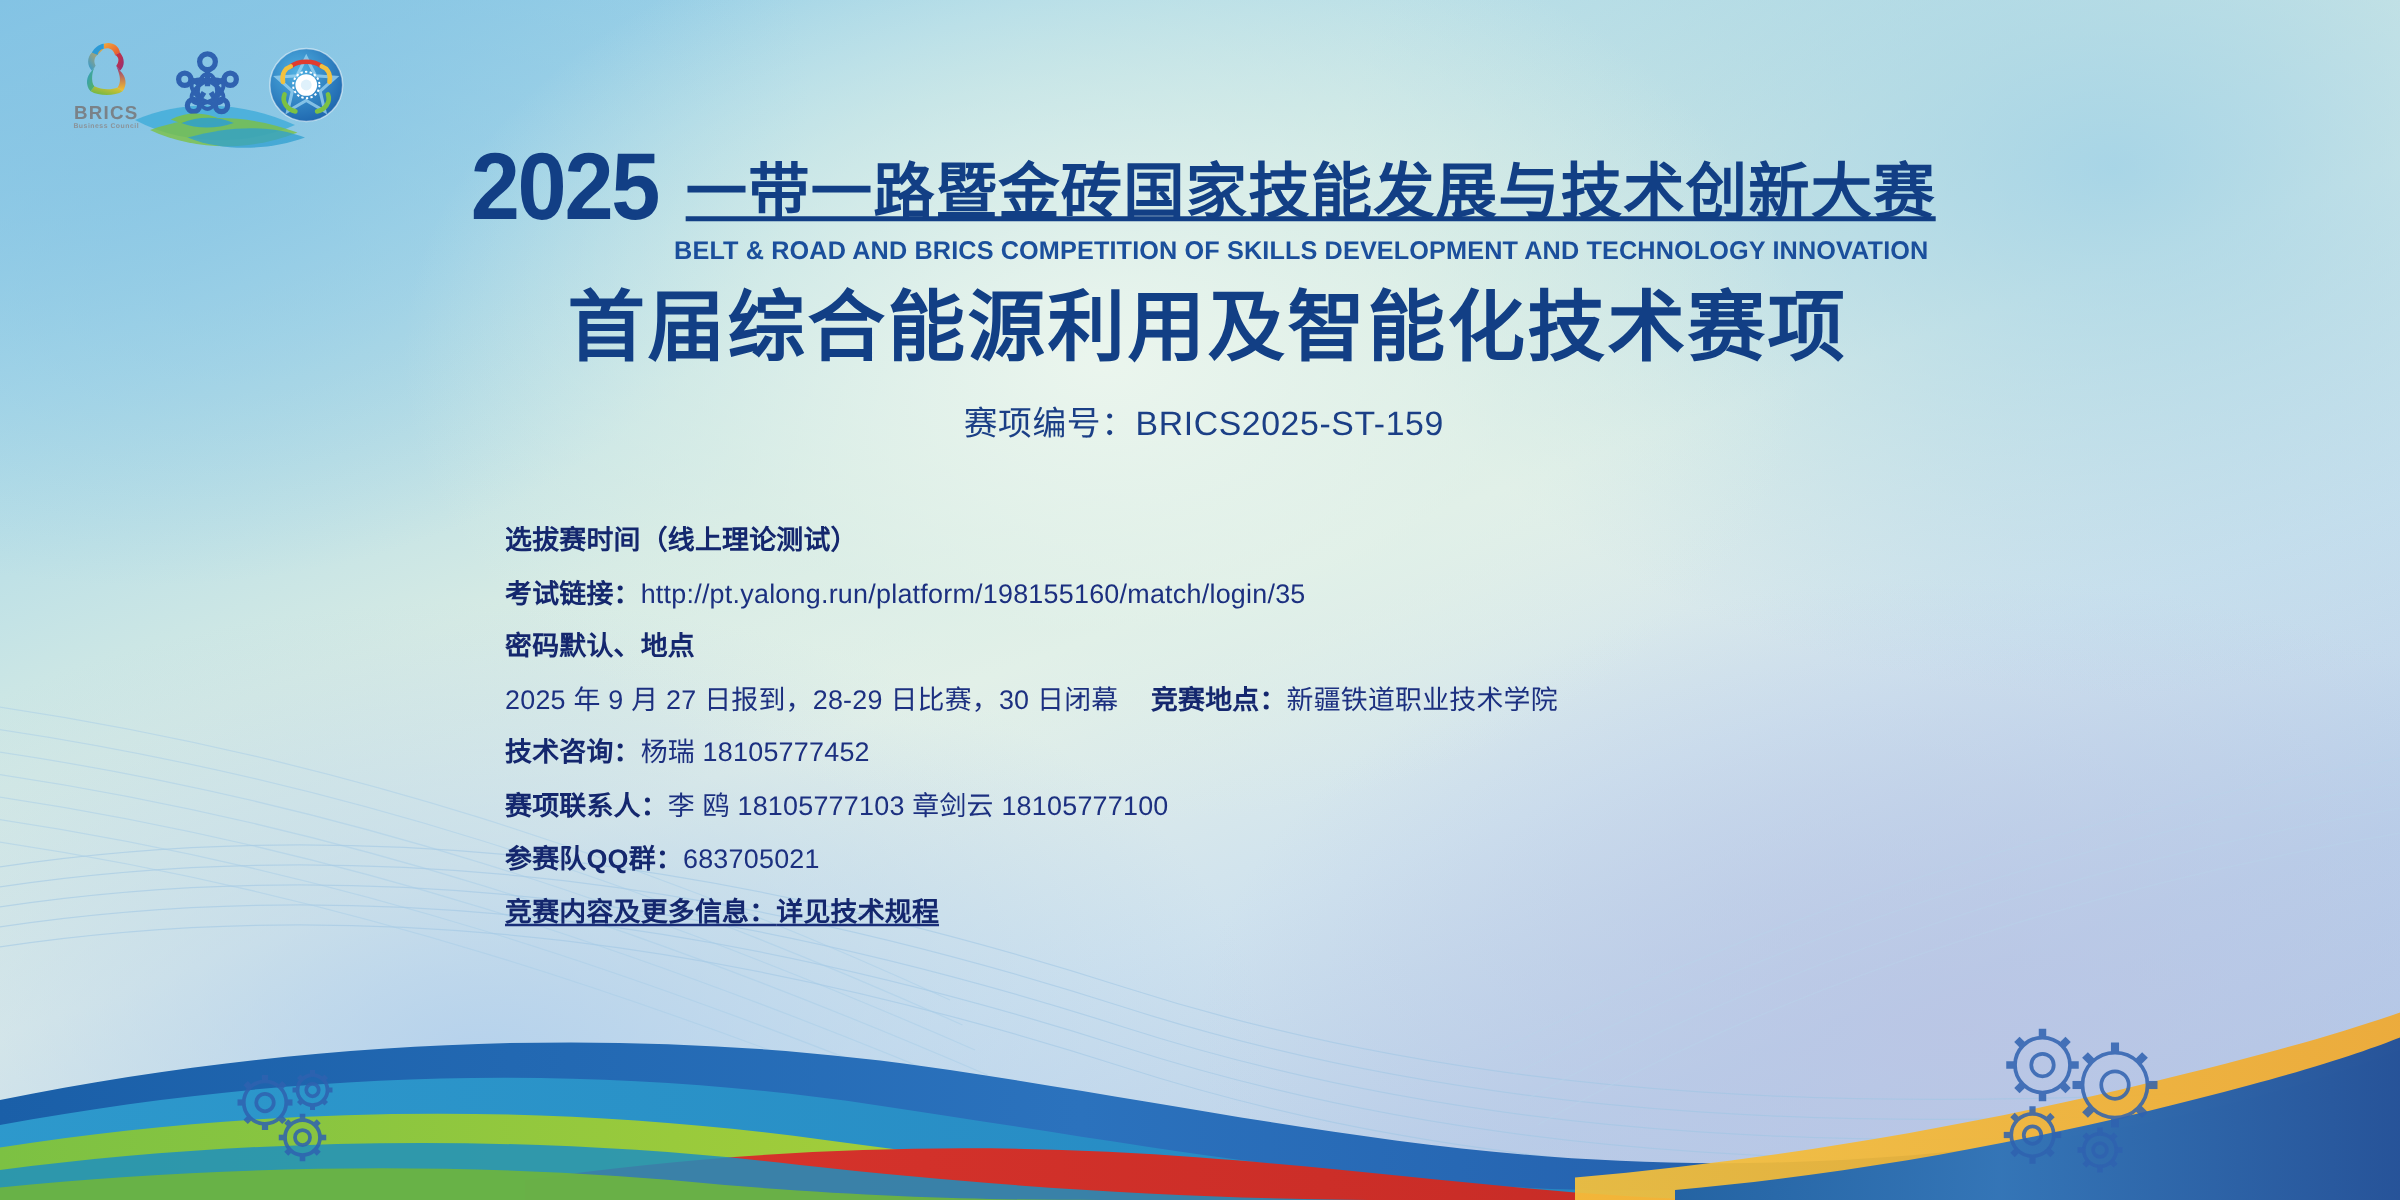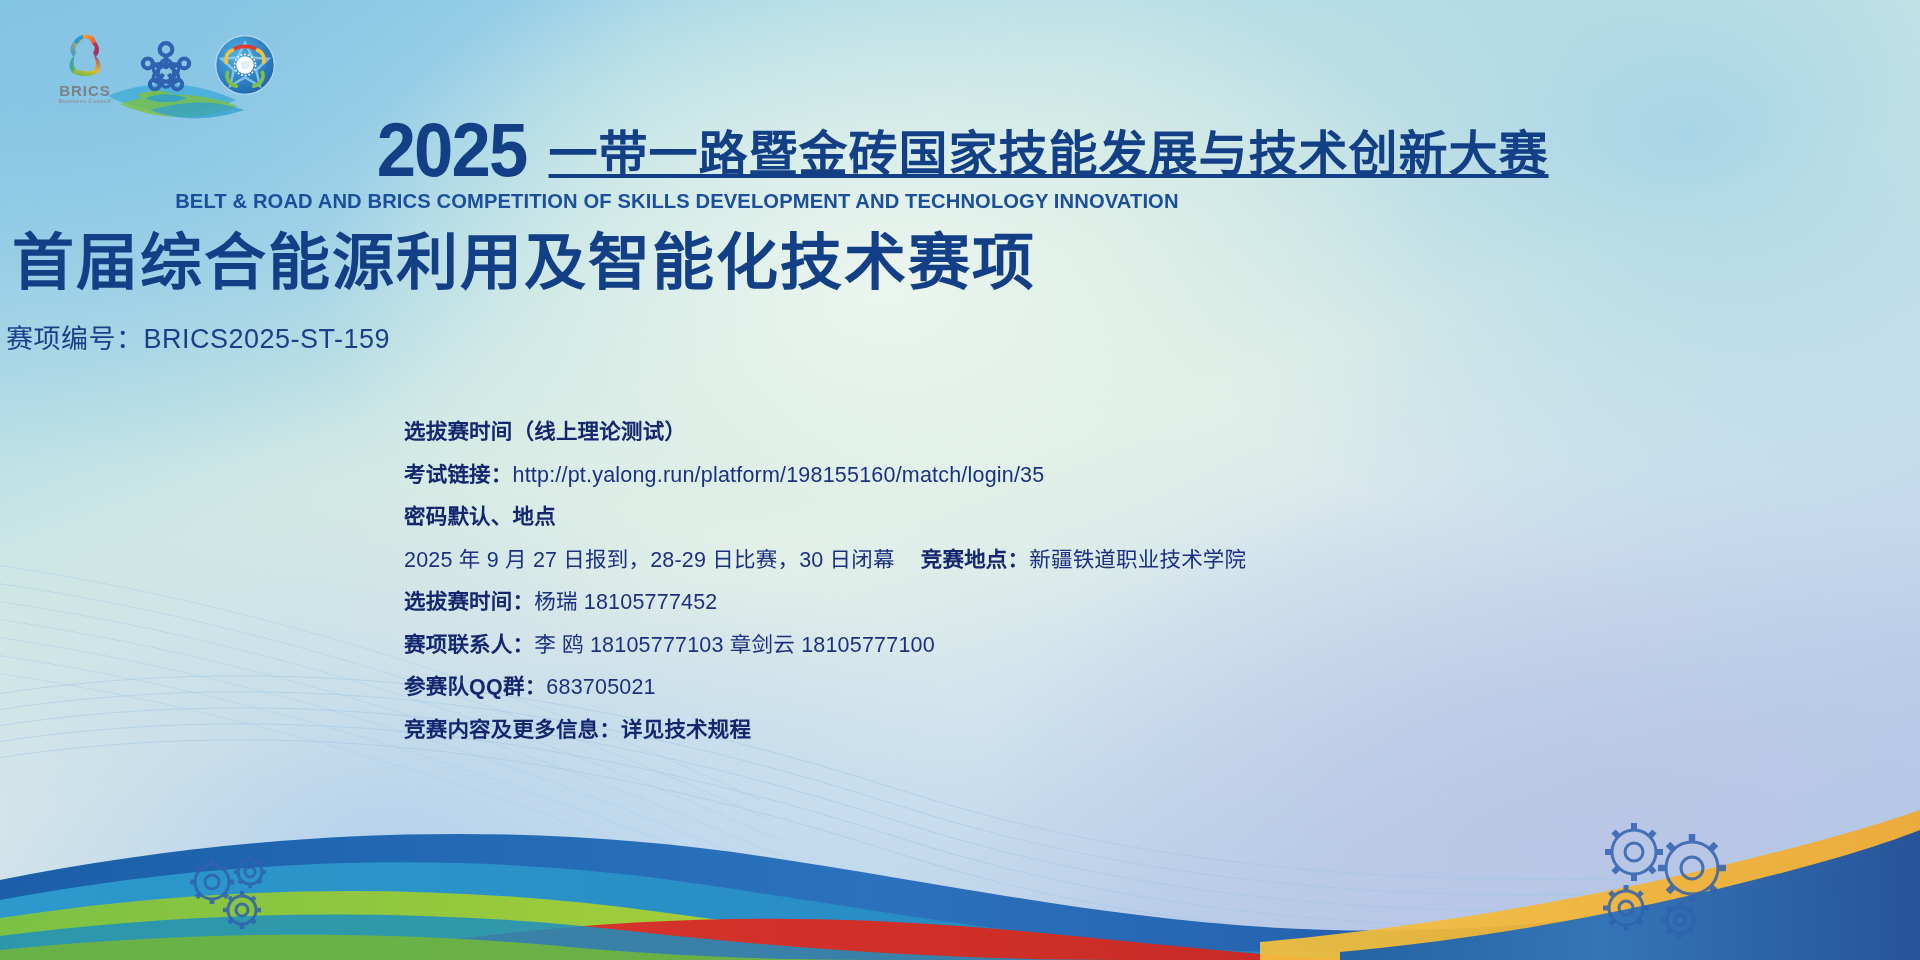--- a/index.html
+++ b/index.html
@@ -33,21 +33,21 @@
     width: 1920px; height: 960px;
     pointer-events: none;
   }
 
   
   .logo-row {
     position: absolute;
     left: 52px;
     top: 34px;
     display: flex;
-    align-items: flex-start;
+    align-items: center;
     gap: 12px;
     z-index: 6;
   }
   .logo-brics { width: 66px; }
   .logo-brics .star-wrap {
     width: 52px; height: 46px;
     margin: 0 auto 3px auto;
     position: relative;
   }
   .logo-brics .brics-text {
@@ -69,21 +69,21 @@
   }
   .logo-mid { width: 72px; height: 70px; }
   .logo-right { width: 62px; height: 62px; margin-bottom: 2px;}
 
   
   .head-block {
     position: absolute;
     left: 0; right: 0;
     top: 118px;
     z-index: 5;
-    text-align: left;
+    text-align: center;
   }
   .title-row1 {
     display: flex;
     align-items: flex-end;
     justify-content: center;
     gap: 16px;
     line-height: 1;
   }
   .year-2025 {
     font-family: "Liberation Sans", sans-serif;
@@ -139,21 +139,21 @@
     z-index: 5;
     color: #1a2f7a;
   }
   .info-line {
     font-size: 21.5px;
     line-height: 1;
     margin-bottom: 21px;
     white-space: nowrap;
     letter-spacing: .2px;
   }
-  .info-line:last-child { margin-bottom: 16px; }
+  .info-line:last-child { margin-bottom: 16px; text-decoration: underline; }
   .lbl {
     font-weight: bold;
     color: #14276e;
   }
   .val {
     font-weight: normal;
     color: #1c3080;
   }
   .val-url { font-weight: normal; color: #1c3080; }
   .sp { display: inline-block; width: 26px; }
@@ -365,21 +365,21 @@
 
     <div class="info-line">
       <span class="lbl">密码默认、地点</span>
     </div>
 
     <div class="info-line">
       <span class="val">2025 年 9 月 27 日报到，28-29 日比赛，30 日闭幕</span><span class="sp"></span><span class="lbl">竞赛地点：</span><span class="val">新疆铁道职业技术学院</span>
     </div>
 
     <div class="info-line">
-      <span class="lbl">选拔赛时间：</span><span class="val">杨瑞 18105777452</span>
+      <span class="lbl">技术咨询：</span><span class="val">杨瑞 18105777452</span>
     </div>
 
     <div class="info-line">
       <span class="lbl">赛项联系人：</span><span class="val">李 鸥 18105777103 章剑云 18105777100</span>
     </div>
 
     <div class="info-line">
       <span class="lbl">参赛队QQ群：</span><span class="val">683705021</span>
     </div>
 

